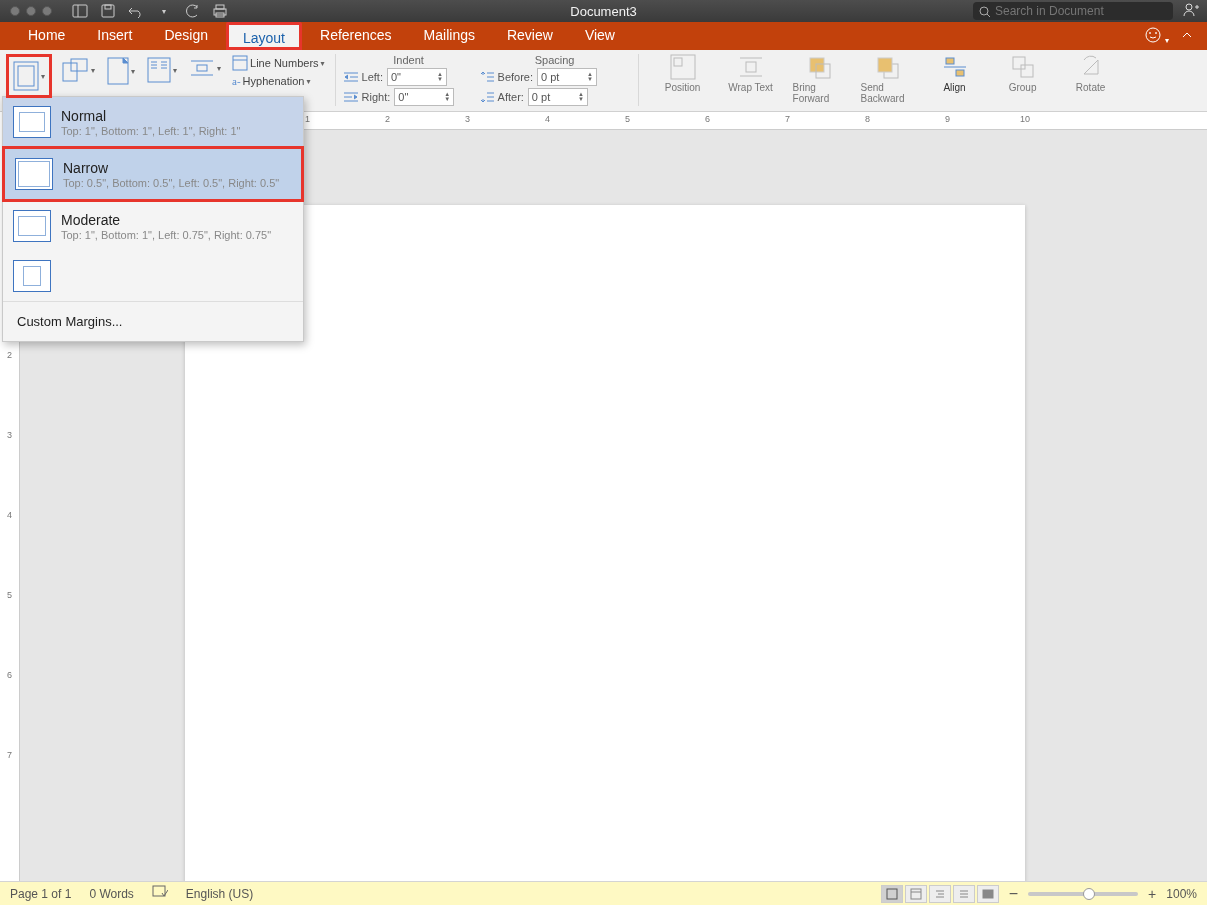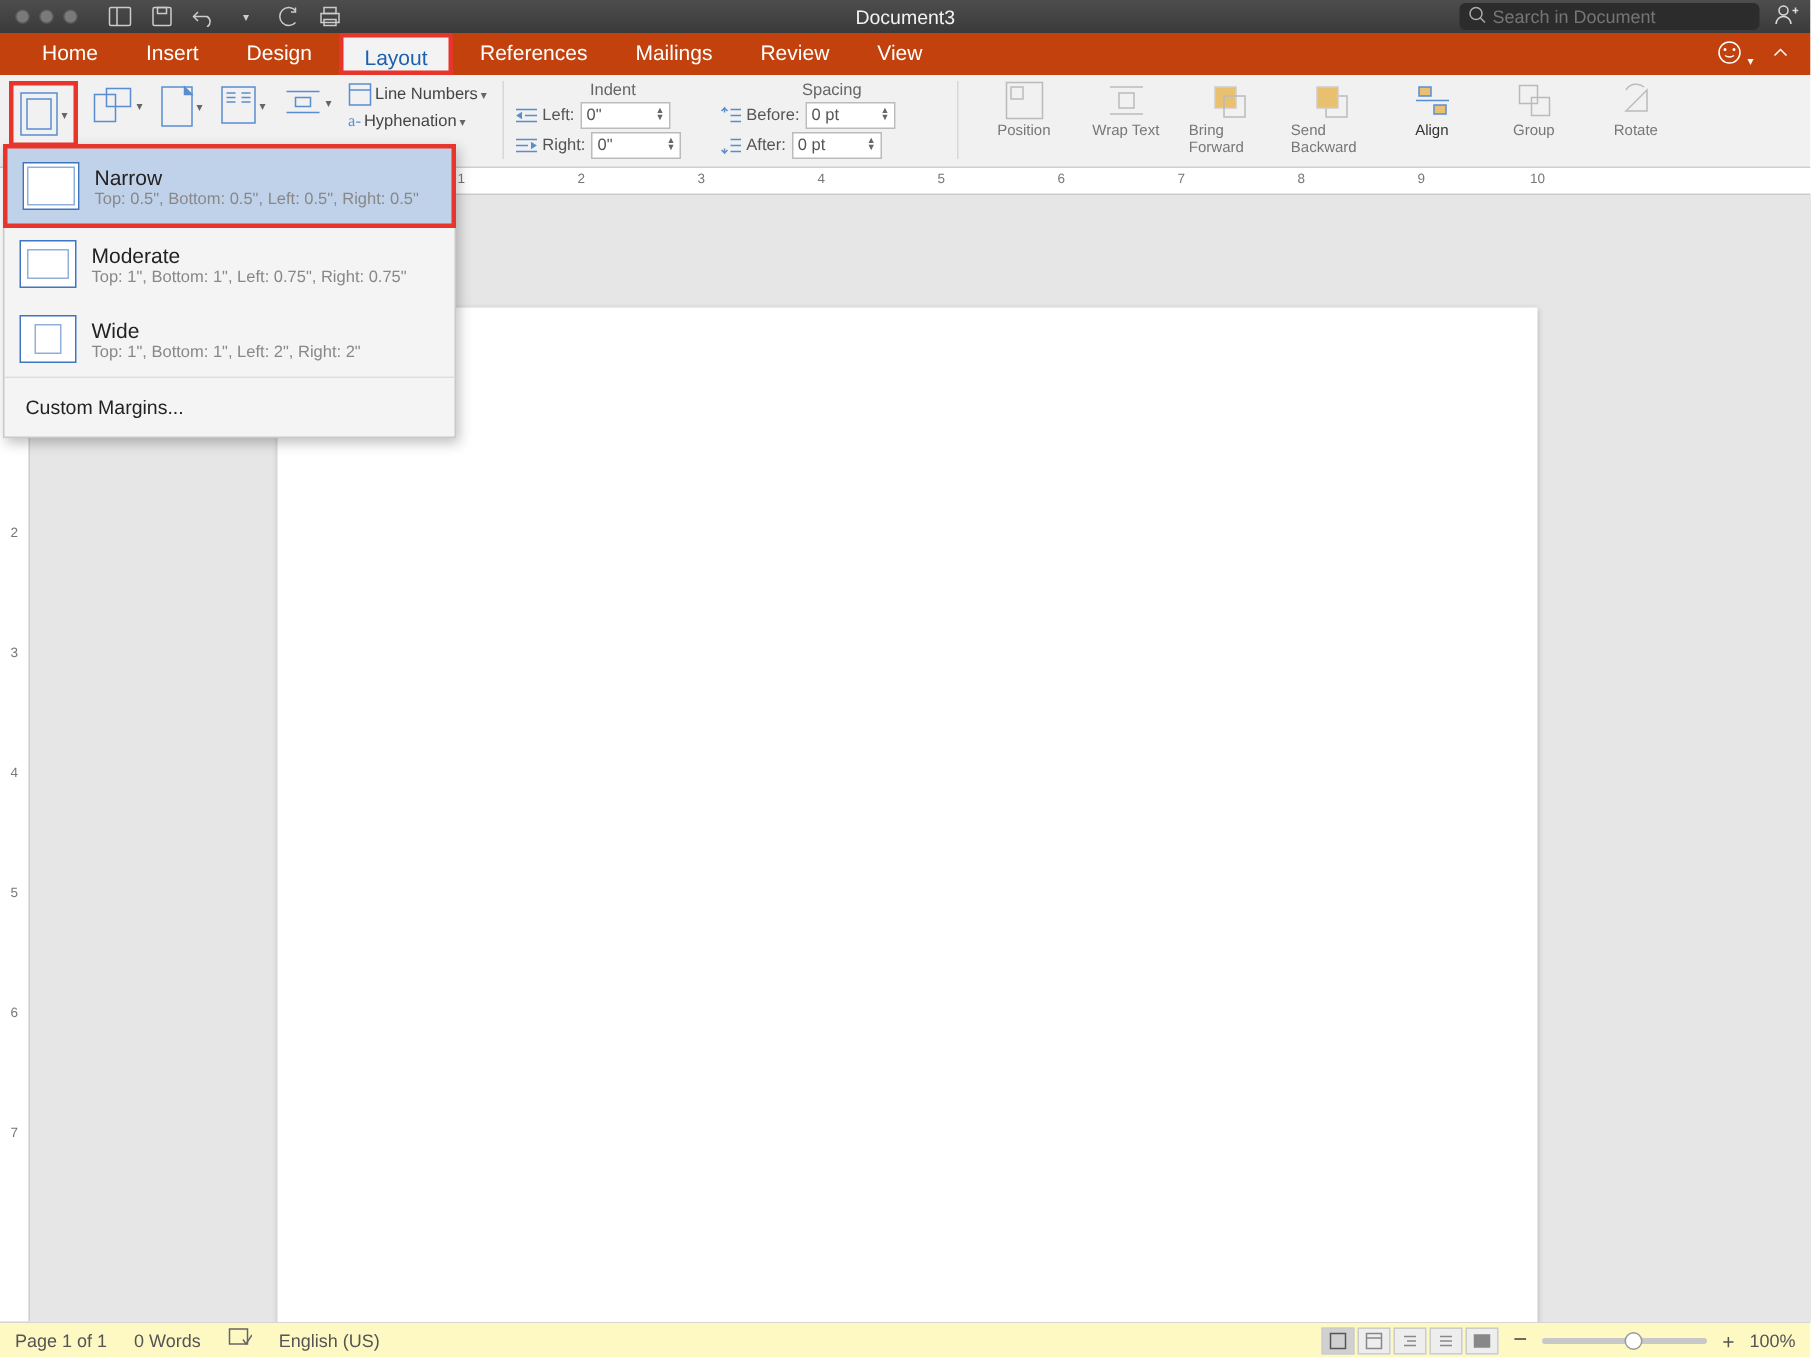--- a/index.html
+++ b/index.html
@@ -6,21 +6,21 @@
 body { width: 1207px; height: 905px; background: #fff; overflow: hidden; position: relative; }
 
 
 .titlebar { height: 22px; background: linear-gradient(#4d4d4d,#3a3a3a); display:flex; align-items:center; color:#ddd; font-size:12px; }
 .traffic { display:flex; gap:6px; margin:0 10px; }
 .tl { width:10px;height:10px;border-radius:50%;background:#7a7a7a;border:1px solid #555; }
 .tb-icons { display:flex; gap:12px; margin-left:10px; align-items:center;}
 .tb-icons span { width:16px;height:14px; display:inline-flex; align-items:center; justify-content:center; }
 .tb-icons svg { stroke:#ccc; fill:none; }
 .doc-title { position:absolute; left:50%; transform:translateX(-50%); color:#f2f2f2; font-size:13px;}
-.searchbox { margin-left:auto; margin-right:10px; display:flex; align-items:flex-start; gap:4px; background:#2c2c2c; border-radius:4px; padding:2px 6px; width:200px; }
+.searchbox { margin-left:auto; margin-right:10px; display:flex; align-items:flex-end; gap:4px; background:#2c2c2c; border-radius:4px; padding:2px 6px; width:200px; }
 .searchbox input { background:transparent; border:none; color:#aaa; font-size:12px; width:170px; outline:none; }
 .add-user { margin-right:8px; }
 
 
 .tabs { height:28px; background:#c2410c; display:flex; align-items:stretch; padding-left:14px; gap:4px; color:#fff; font-size:14px; }
 .tab { padding:5px 14px 0; cursor:pointer; }
 .tab.active { background:#f3f3f3; color:#1b61ab; font-weight:500; border-radius:2px 2px 0 0;}
 .tabs-right { margin-left:auto; display:flex; align-items:center; gap:12px; padding-right:14px; color:#fff;}
 .tabs-right svg { stroke:#fff; fill:none;}
 
@@ -360,20 +360,29 @@
   <span style="margin-top:70px">5</span>
   <span style="margin-top:70px">6</span>
   <span style="margin-top:70px">7</span>
 </div>
 
 <div class="canvas">
   <div class="page"></div>
 </div>
 
 <div class="dropdown">
+  <div class="dd-item hover">
+    <div class="dd-ic">
+        <div class="inner" style="top:5px;left:5px;right:5px;bottom:5px;"></div>
+      </div>
+    <div class="dd-txt">
+        <div class="t1">Normal</div>
+        <div class="t2">Top: 1", Bottom: 1", Left: 1", Right: 1"</div>
+      </div>
+  </div>
   <div class="dd-item sel">
     <div class="dd-ic">
         <div class="inner" style="top:2px;left:2px;right:2px;bottom:2px;"></div>
       </div>
     <div class="dd-txt">
         <div class="t1">Narrow</div>
         <div class="t2">Top: 0.5", Bottom: 0.5", Left: 0.5", Right: 0.5"</div>
       </div>
   </div>
   <div class="dd-item">
@@ -381,24 +390,20 @@
         <div class="inner" style="top:5px;left:4px;right:4px;bottom:5px;"></div>
       </div>
     <div class="dd-txt">
         <div class="t1">Moderate</div>
         <div class="t2">Top: 1", Bottom: 1", Left: 0.75", Right: 0.75"</div>
       </div>
   </div>
   <div class="dd-item">
     <div class="dd-ic">
         <div class="inner" style="top:5px;left:9px;right:9px;bottom:5px;"></div>
-      </div>
-    <div class="dd-txt">
-        <div class="t1">Wide</div>
-        <div class="t2">Top: 1", Bottom: 1", Left: 2", Right: 2"</div>
       </div>
   </div>
   <div class="dd-custom">Custom Margins...</div>
 </div>
 
 <div class="status">
   <span>Page 1 of 1</span>
   <span>0 Words</span>
   <span><svg width="16" height="14" viewBox="0 0 16 14" stroke="#666" fill="none">
         <rect x="1" y="1" width="12" height="10"></rect>

